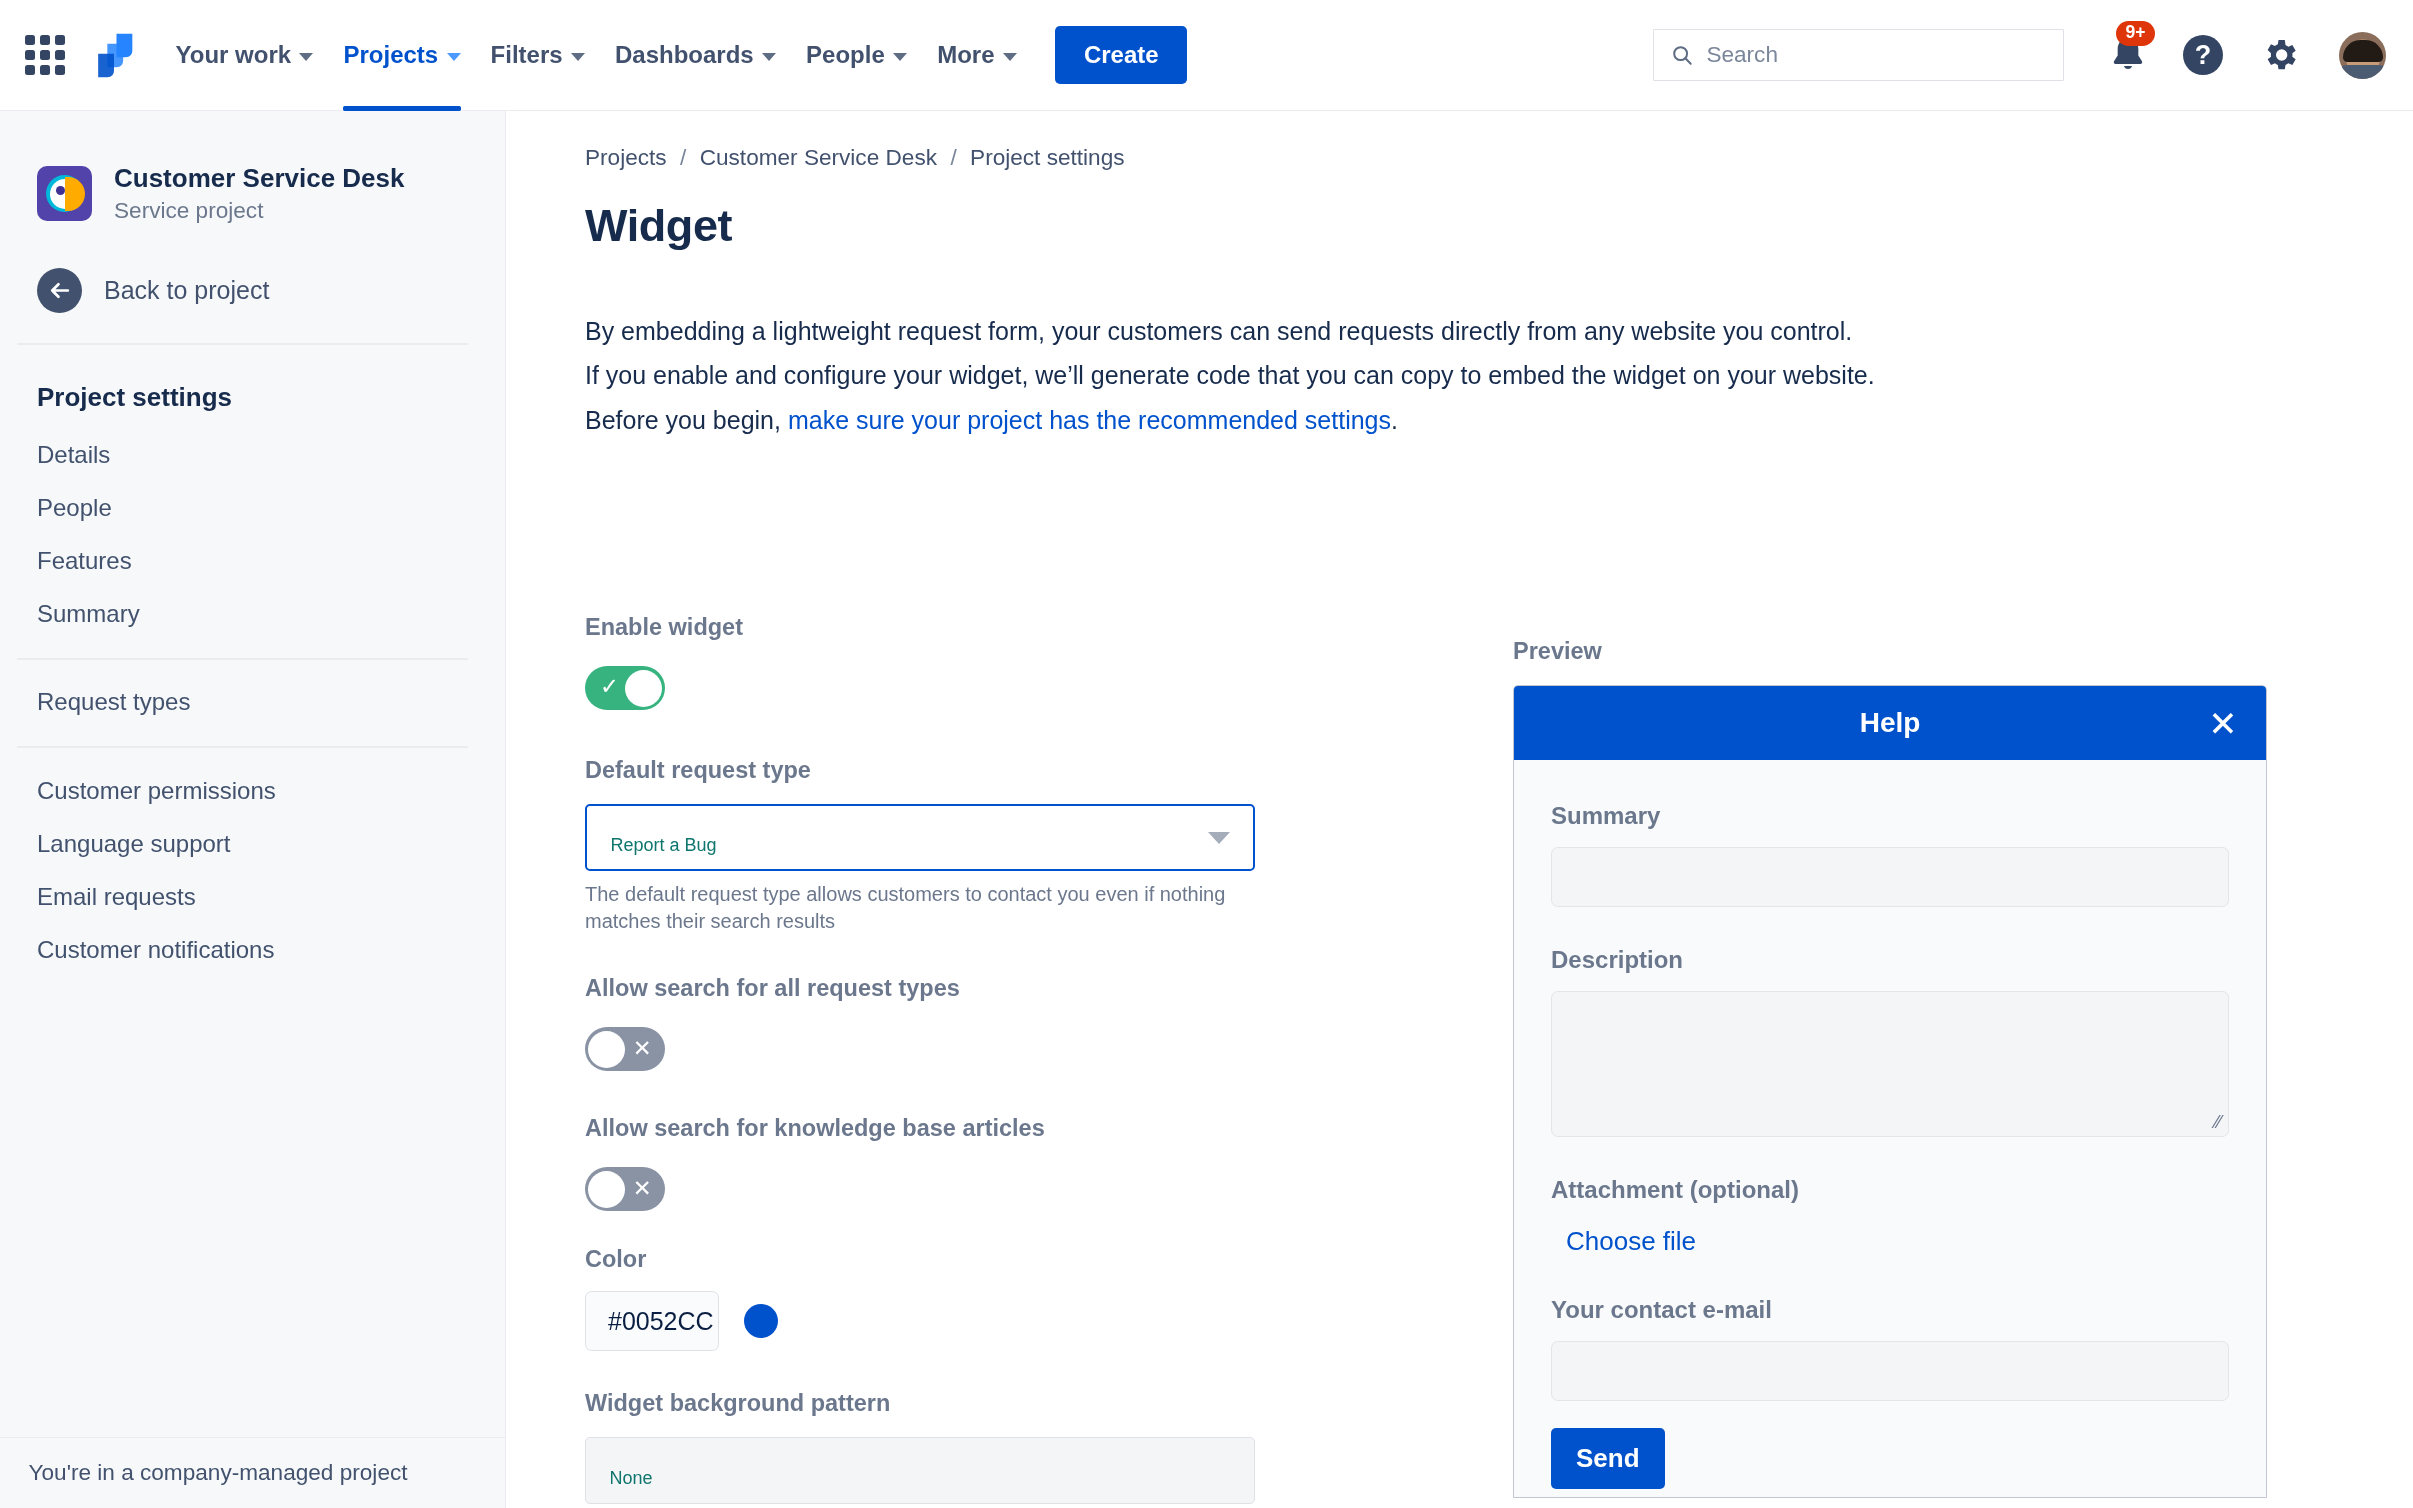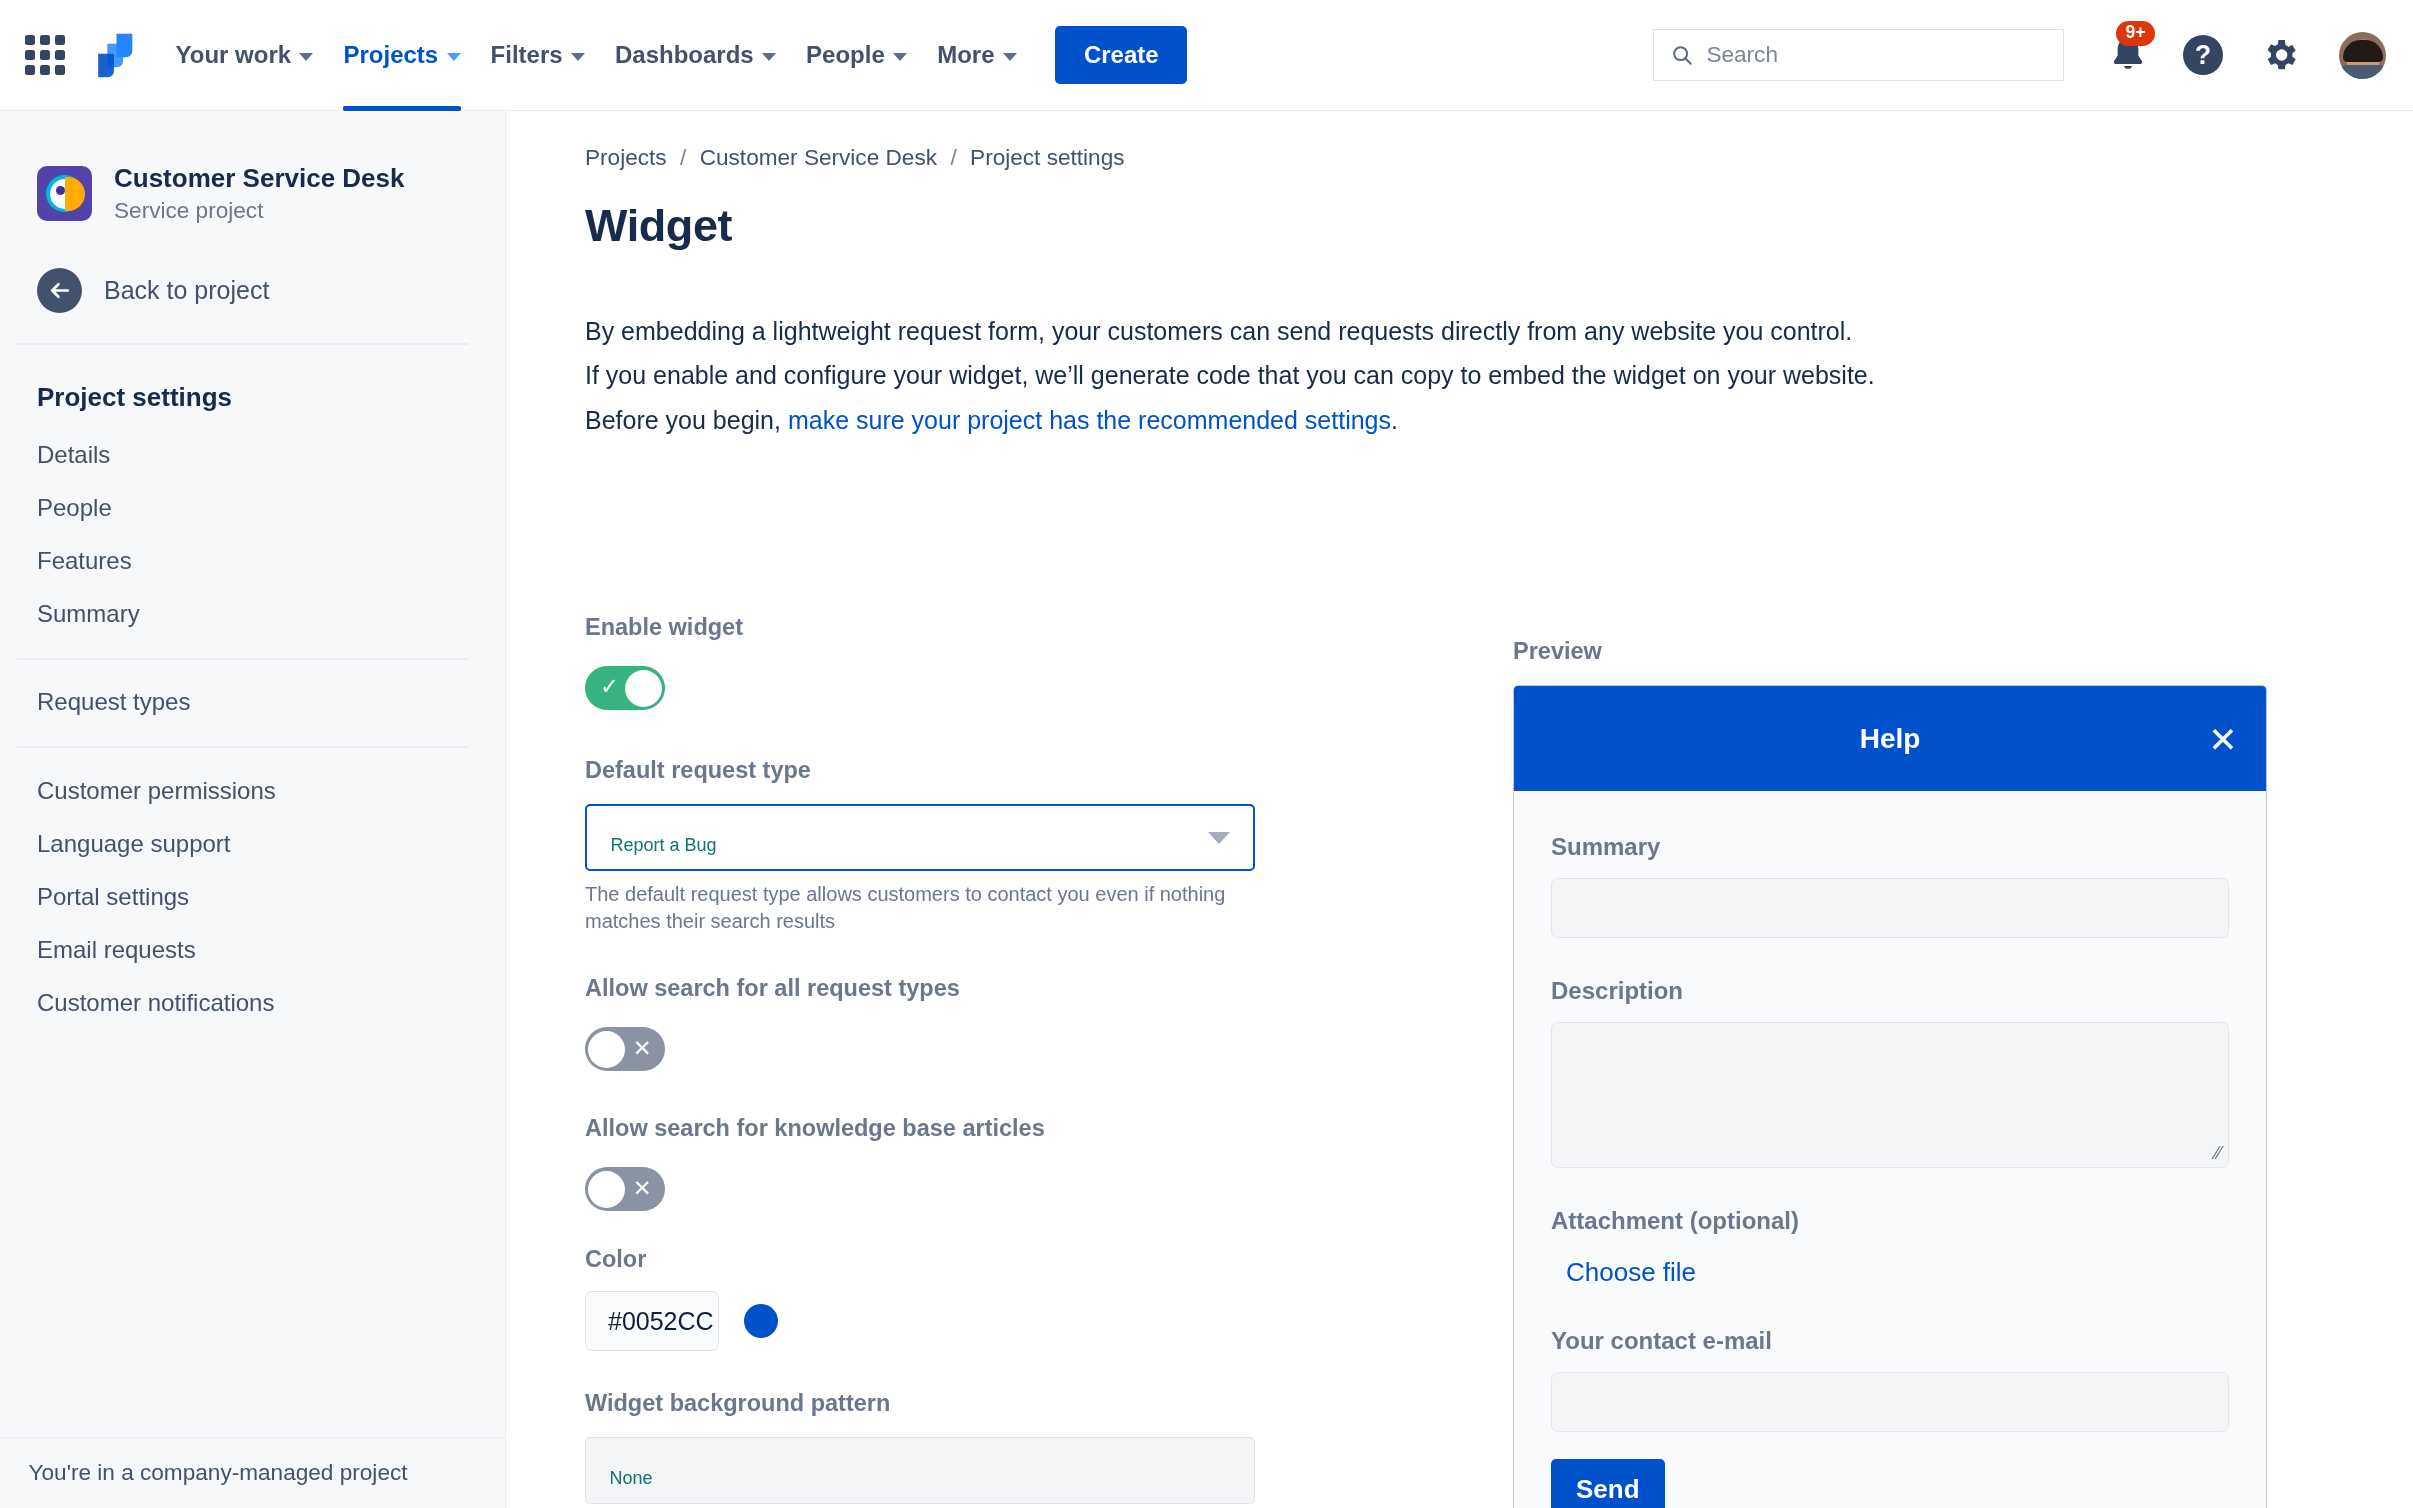--- a/index.html
+++ b/index.html
@@ -218,21 +218,21 @@
 
   
   .preview-col { position: absolute; left: 1005px; top: 503px; width: 754px; }
   .preview-label { font-size: 23.5px; font-weight: 700; color: #6b778c; margin-top: 24px; }
   .widget-card {
     margin-top: 20px; width: 754px;
     border: 1.7px solid #c1c7d0; border-radius: 5px 5px 0 0;
     background: #f9fafb; overflow: hidden;
   }
   .widget-header {
-    height: 105px; display: flex; align-items: center; justify-content: center;
+    height: 74px; display: flex; align-items: center; justify-content: center;
     position: relative; color: #fff; font-size: 28px; font-weight: 600;
   }
   .widget-close {
     position: absolute; right: 28.5px; top: 50%; transform: translateY(-50%);
     font-size: 35px; font-weight: 400; cursor: pointer; line-height: 1;
   }
   .widget-body { padding: 42px 37px 0 37px; }
   .w-label { font-size: 24px; font-weight: 700; color: #6b778c; }
   .w-input {
     margin-top: 17px; width: 100%; height: 60px;
@@ -373,21 +373,20 @@
   <div class="sb-item">People</div>
   <div class="sb-item">Features</div>
   <div class="sb-item">Summary</div>
 
   <div class="sb-divider"></div>
   <div class="sb-item first-of-group">Request types</div>
 
   <div class="sb-divider"></div>
   <div class="sb-item first-of-group">Customer permissions</div>
   <div class="sb-item">Language support</div>
-  <div class="sb-item">Portal settings</div>
   <div class="sb-item">Email requests</div>
   <div class="sb-item">Customer notifications</div>
 
   <div class="sb-scroll-thumb"></div>
   <div id="sb-footer">You're in a company-managed project</div>
 </div>
 
 <div id="main">
 
   <div class="breadcrumb">

